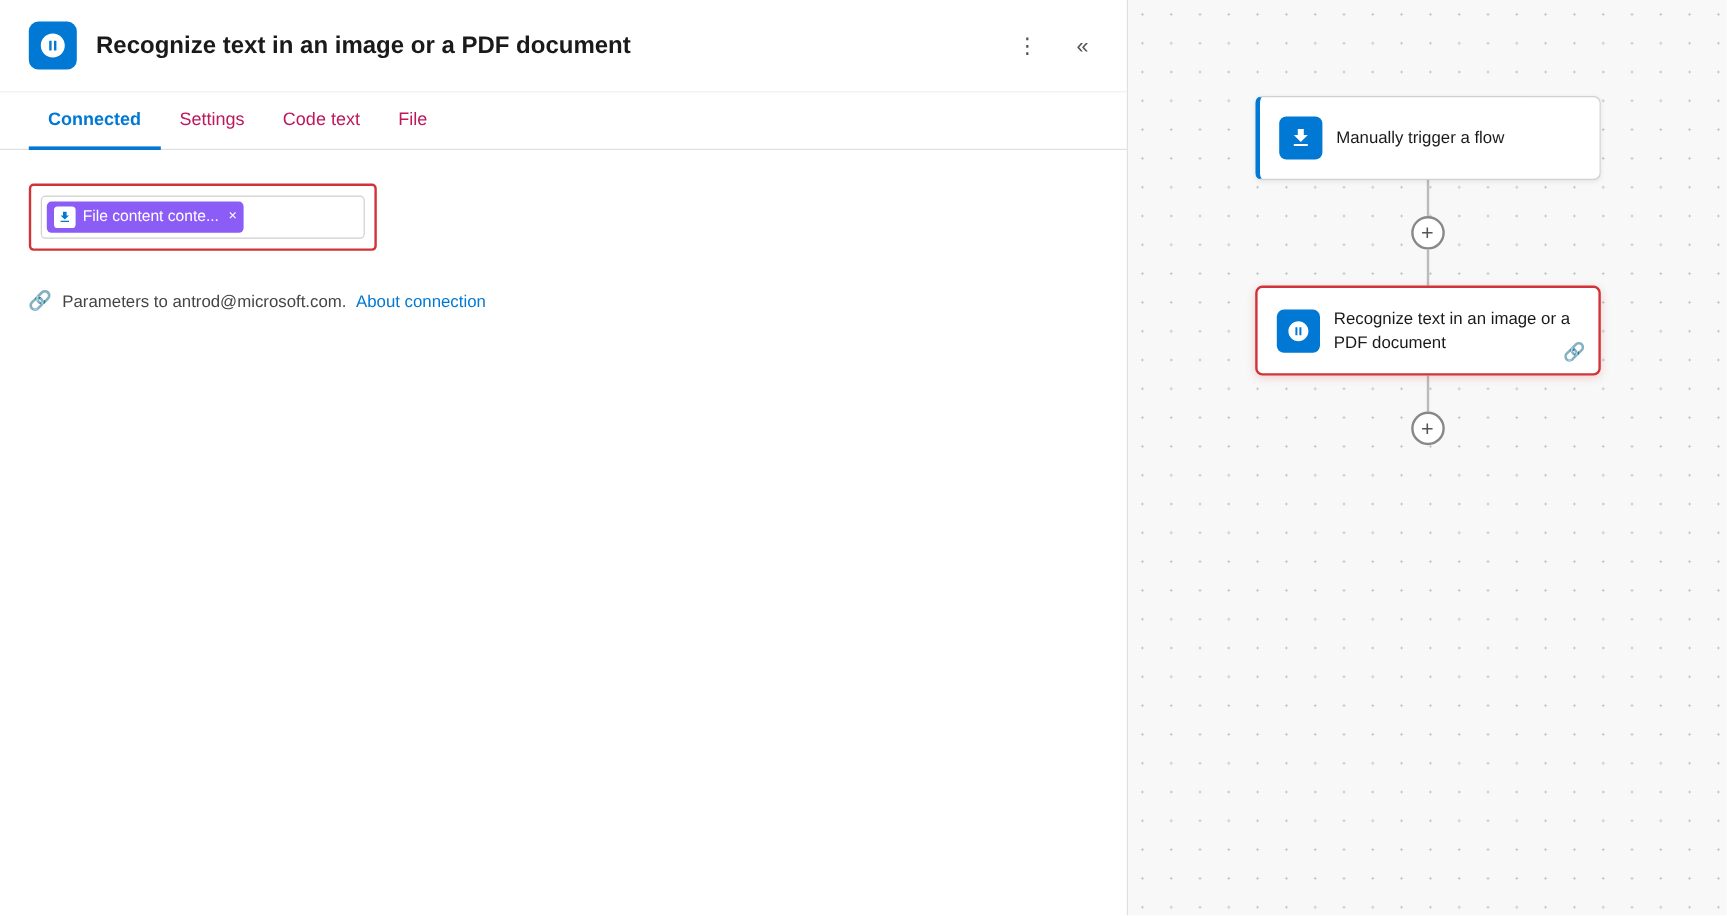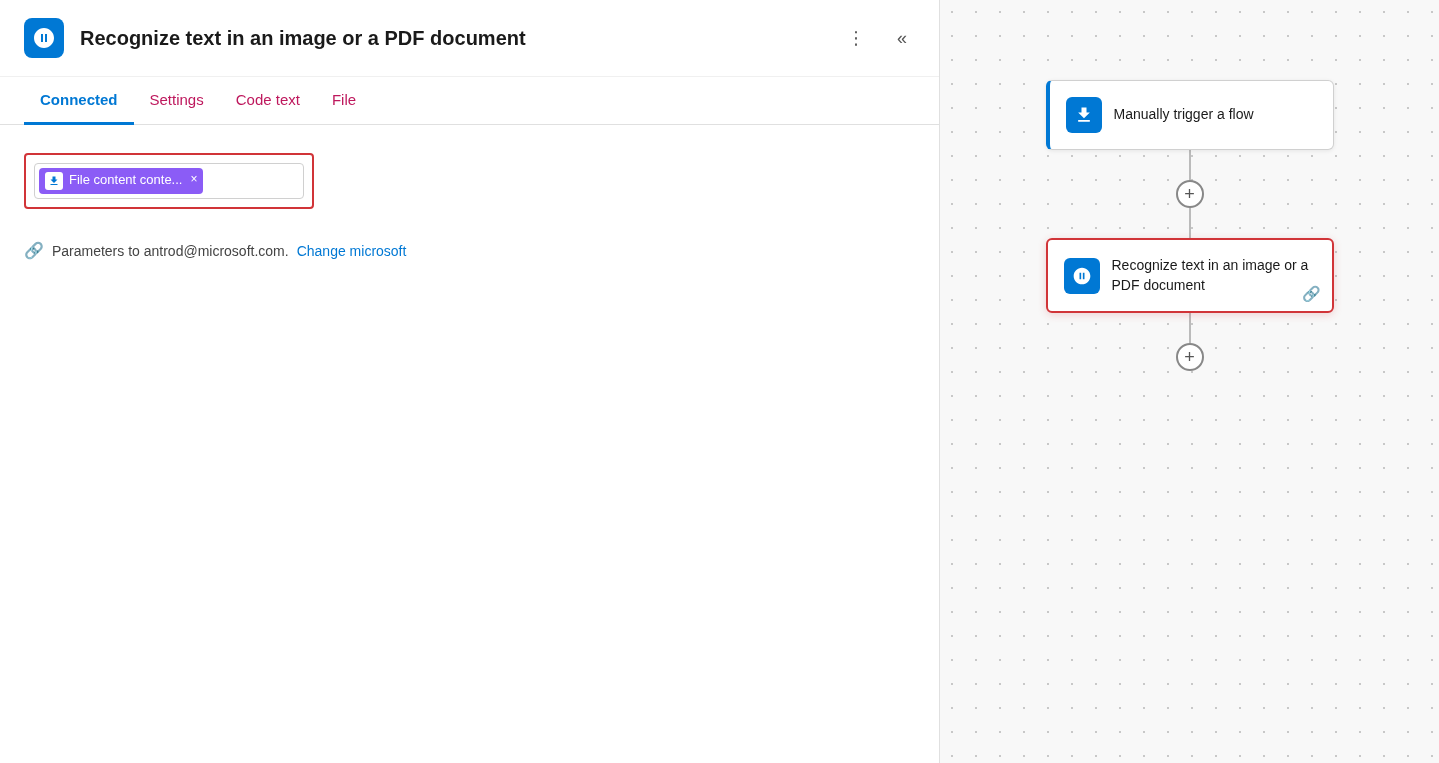--- a/index.html
+++ b/index.html
@@ -365,21 +365,21 @@
             <span>File content conte...</span>
             <span class="token-close">×</span>
           </div>
         </div>
       </div>
     </div>
 
     <div class="connection-info">
       <span class="connection-icon">🔗</span>
       <span>Parameters to antrod@microsoft.com.</span>
-      <a class="change-link">Change microsoft</a>
+      <a class="change-link">About connection</a>
     </div>
 
   </div>
 </div>
 
 <div class="right-panel">
   <div class="canvas-content">
 
     <div class="flow-node trigger-node">
       <div class="flow-node-icon">

